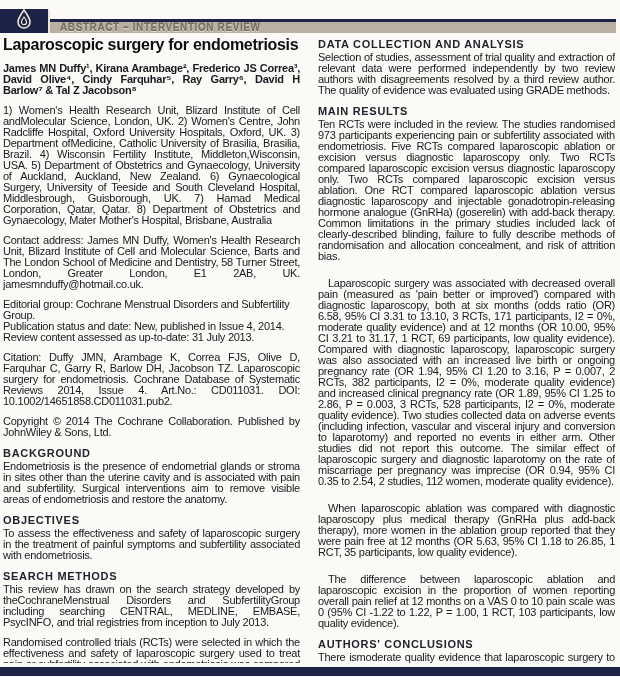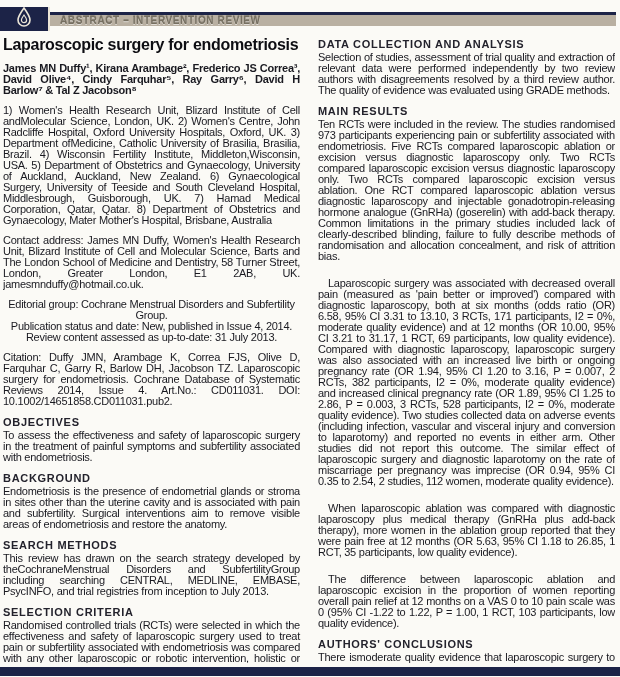--- a/index.html
+++ b/index.html
@@ -8,21 +8,21 @@
     background: #fbfaf6;
     font-family: "Liberation Sans", "DejaVu Sans", sans-serif;
     color: #191920;
     position: relative;
   }
 
   
   .topbar {
     position: absolute; top: 5px; left: 0; right: 1px;
     height: 28px;
-    display: flex; align-items: center;
+    display: flex; align-items: flex-end;
   }
   .topbar .logo-block {
     width: 50px;
     background: #1c2347;
     display: flex; align-items: center; justify-content: center;
     border-right: 2px solid #ece6d8;
   }
   .topbar .badge {
     flex: 1;
     margin-right: 3px;
@@ -63,21 +63,21 @@
   }
 
   .block { margin-bottom: 9px; }
   .t {
     font-size: 11px; line-height: 11px;
     letter-spacing: -0.25px;
     text-align: justify;
   }
   .it  { }
   .bd  { font-weight: bold; }
-  .ed-line { display: block; text-align: center; }
+  .ed-line { display: block; text-align: left; }
 
   .sec { margin-top: 9px; }
   .sec-h {
     font-size: 11px; font-weight: bold;
     letter-spacing: 0.7px;
     color: #23222c;
     margin-bottom: 2px;
     text-align: left;
   }
   .para { margin: 0; }
@@ -113,38 +113,38 @@
     <p class="t it block">Contact address: James MN Duffy, Women's Health Research Unit, Blizard Institute of Cell and Molecular Science, Barts and The London School of Medicine and Dentistry, 58 Turner Street, London, Greater London, E1 2AB, UK. jamesmnduffy@hotmail.co.uk.</p>
 
     <div class="t it block">
       <span class="ed-line">Editorial group: Cochrane Menstrual Disorders and Subfertility Group.</span>
       <span class="ed-line">Publication status and date: New, published in Issue 4, 2014.</span>
       <span class="ed-line">Review content assessed as up-to-date: 31 July 2013.</span>
     </div>
 
     <p class="t it block">Citation: Duffy JMN, Arambage K, Correa FJS, Olive D, Farquhar C, Garry R, Barlow DH, Jacobson TZ. Laparoscopic surgery for endometriosis. Cochrane Database of Systematic Reviews 2014, Issue 4. Art.No.: CD011031. DOI: 10.1002/14651858.CD011031.pub2.</p>
 
+    <p class="t it block">Copyright © 2014 The Cochrane Collaboration. Published by JohnWiley &amp; Sons, Ltd.</p>
+
+    <div class="sec">
+      <div class="sec-h">BACKGROUND</div>
+      <p class="t para">Endometriosis is the presence of endometrial glands or stroma in sites other than the uterine cavity and is associated with pain and subfertility. Surgical interventions aim to remove visible areas of endometriosis and restore the anatomy.</p>
+    </div>
 
     <div class="sec">
       <div class="sec-h">OBJECTIVES</div>
       <p class="t para">To assess the effectiveness and safety of laparoscopic surgery in the treatment of painful symptoms and subfertility associated with endometriosis.</p>
-    </div>
-
-    <div class="sec">
-      <div class="sec-h">BACKGROUND</div>
-      <p class="t para">Endometriosis is the presence of endometrial glands or stroma in sites other than the uterine cavity and is associated with pain and subfertility. Surgical interventions aim to remove visible areas of endometriosis and restore the anatomy.</p>
     </div>
 
     <div class="sec">
       <div class="sec-h">SEARCH METHODS</div>
       <p class="t para">This review has drawn on the search strategy developed by theCochraneMenstrual Disorders and SubfertilityGroup including searching CENTRAL, MEDLINE, EMBASE, PsycINFO, and trial registries from inception to July 2013.</p>
     </div>
 
     <div class="sec">
-      <div class="sec-h">SELECTION CRITERIA</div>
       <p class="t para">Randomised controlled trials (RCTs) were selected in which the effectiveness and safety of laparoscopic surgery used to treat pain or subfertility associated with endometriosis was compared with any other laparoscopic or robotic intervention, holistic or medical treatment or diagnostic laparoscopy only.</p>
     </div>
   </div>
 
   <div class="col col-right">
 
     <div class="sec" style="margin-top:0">
       <div class="sec-h">DATA COLLECTION AND ANALYSIS</div>
       <p class="t para">Selection of studies, assessment of trial quality and extraction of relevant data were performed independently by two review authors with disagreements resolved by a third review author. The quality of evidence was evaluated using GRADE methods.</p>
     </div>

